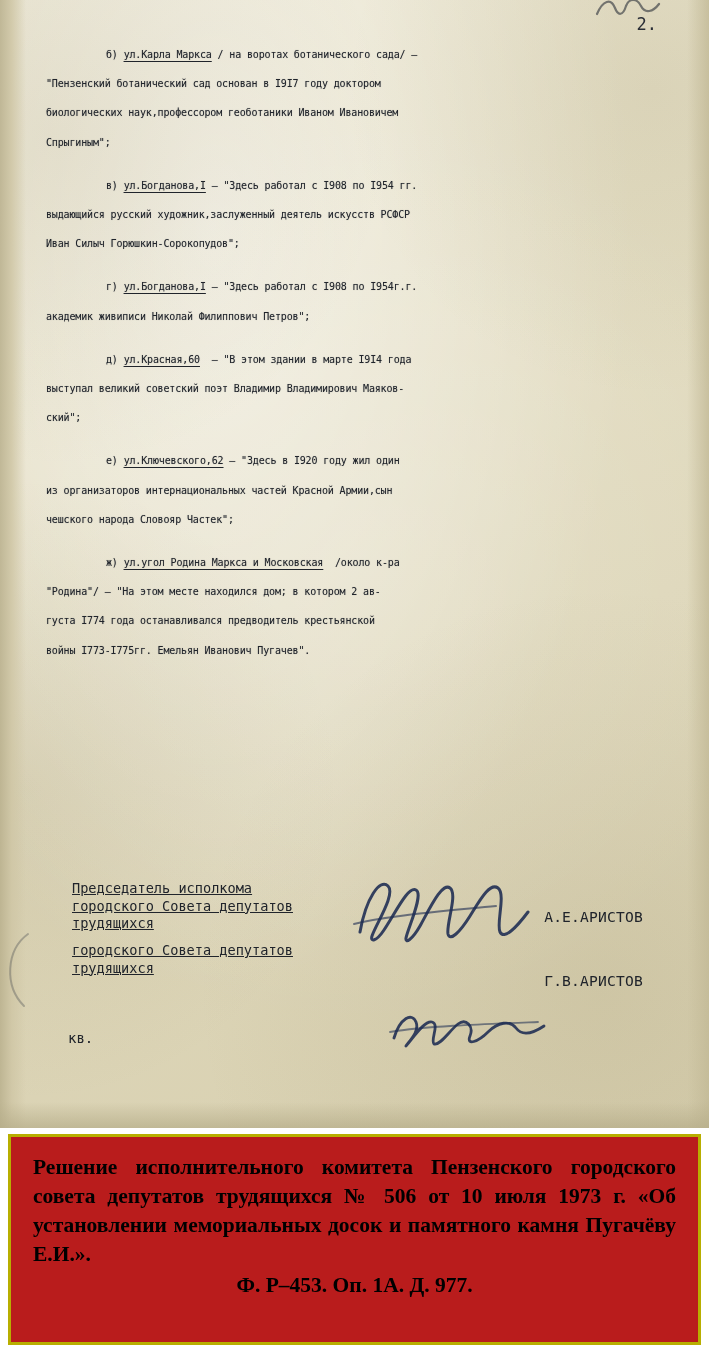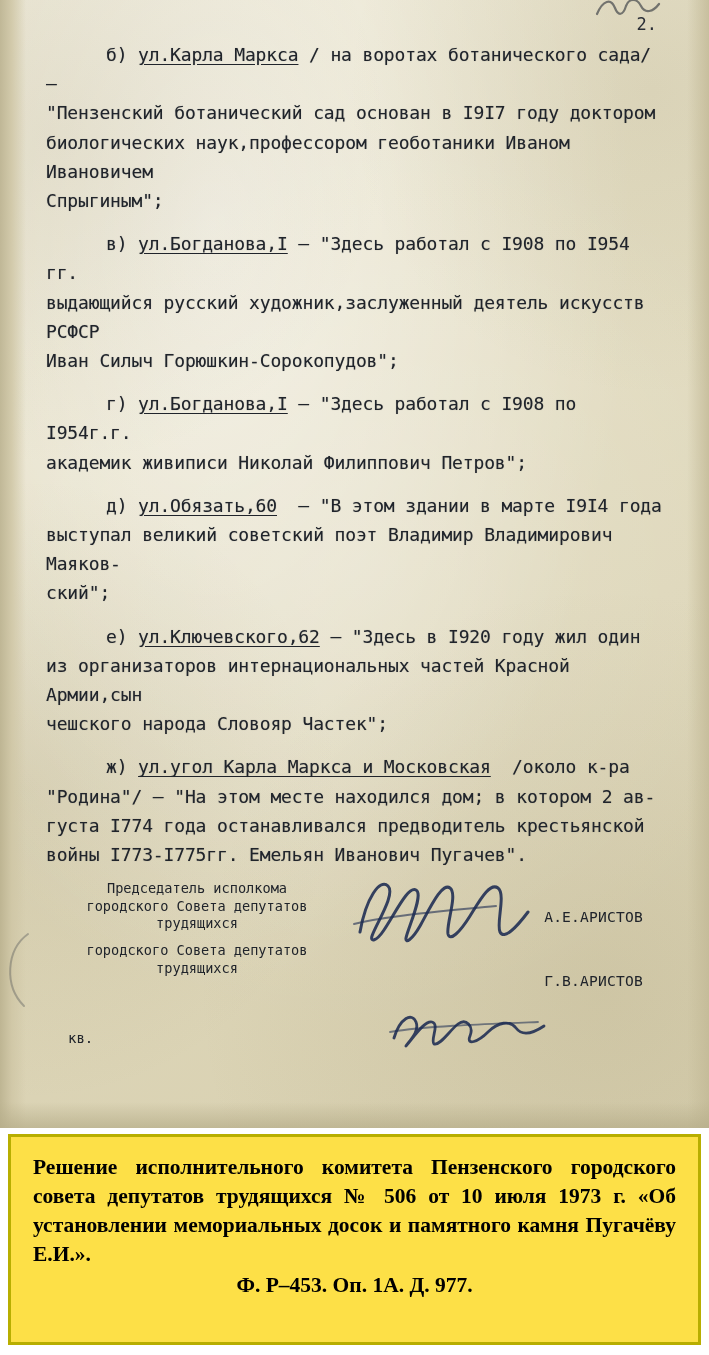--- a/index.html
+++ b/index.html
@@ -72,21 +72,21 @@
     background: linear-gradient(0deg, #b5ac88 0%, rgba(222,215,186,0) 100%);
     opacity: 0.7;
   }
   
   .doc-text {
     position: absolute;
     left: 46px;
     top: 40px;
     width: 625px;
     font-family: "DejaVu Sans Mono", monospace;
-    font-size: 18px;
+    font-size: 10px;
     line-height: 29.2px;
     color: #20242b;
     letter-spacing: -0.15px;
     text-shadow: 0 0 1px rgba(40,45,55,0.35);
   }
   .para {
     margin: 0 0 14px 0;
     white-space: pre-wrap;
   }
   .para.tight { margin-bottom: 12px; }
@@ -129,22 +129,23 @@
   }
   .sign-role {
     position: absolute;
     left: 26px;
     top: 0;
     width: 300px;
     text-align: left;
   }
   .sign-role .center {
     display: block;
-    text-align: center;
+    text-align: left;
     width: 250px;
+    text-decoration: underline;
   }
   .sign-name {
     position: absolute;
     right: 28px;
     top: 28px;
     font-size: 14.6px;
     letter-spacing: 0.2px;
   }
   .sign-name-2 { top: 30px; }
   .kv {
@@ -178,21 +179,21 @@
     width: 709px;
     height: 227px;
     background: #ffffff;
     box-sizing: border-box;
     padding: 6px 8px 10px 8px;
   }
   .caption-card {
     box-sizing: border-box;
     width: 693px;
     height: 211px;
-    background: #fde047;
+    background: #b91c1c;
     border: 3px solid #b8ae00;
     padding: 16px 22px 12px 22px;
     font-family: "Liberation Serif", serif;
     color: #000000;
   }
   .caption-text {
     font-size: 21.5px;
     font-weight: bold;
     line-height: 29px;
     text-align: justify;
@@ -229,29 +230,29 @@
 биологических наук,профессором геоботаники Иваном Ивановичем
 Спрыгиным";</span></p>
 
       <p class="para"><span class="indent"></span><span>в) </span><span class="u">ул.Богданова,I</span><span> – "Здесь работал с I908 по I954 гг.
 выдающийся русский художник,заслуженный деятель искусств РСФСР
 Иван Силыч Горюшкин-Сорокопудов";</span></p>
 
       <p class="para"><span class="indent"></span><span>г) </span><span class="u">ул.Богданова,I</span><span> – "Здесь работал с I908 по I954г.г.
 академик живиписи Николай Филиппович Петров";</span></p>
 
-      <p class="para"><span class="indent"></span><span>д) </span><span class="u">ул.Обязать,60</span><span>  – "В этом здании в марте I9I4 года
+      <p class="para"><span class="indent"></span><span>д) </span><span class="u">ул.Красная,60</span><span>  – "В этом здании в марте I9I4 года
 выступал великий советский поэт Владимир Владимирович Маяков-
 ский";</span></p>
 
       <p class="para"><span class="indent"></span><span>е) </span><span class="u">ул.Ключевского,62</span><span> – "Здесь в I920 году жил один
 из организаторов интернациональных частей Красной Армии,сын
 чешского народа Словояр Частек";</span></p>
 
-      <p class="para"><span class="indent"></span><span>ж) </span><span class="u">ул.угол Карла Маркса и Московская</span><span>  /около к-ра
+      <p class="para"><span class="indent"></span><span>ж) </span><span class="u">ул.угол Родина Маркса и Московская</span><span>  /около к-ра
 "Родина"/ – "На этом месте находился дом; в котором 2 ав-
 густа I774 года останавливался предводитель крестьянской
 войны I773-I775гг. Емельян Иванович Пугачев".</span></p>
 
 
 
     </div>
 
     <div class="sign-block">
 

